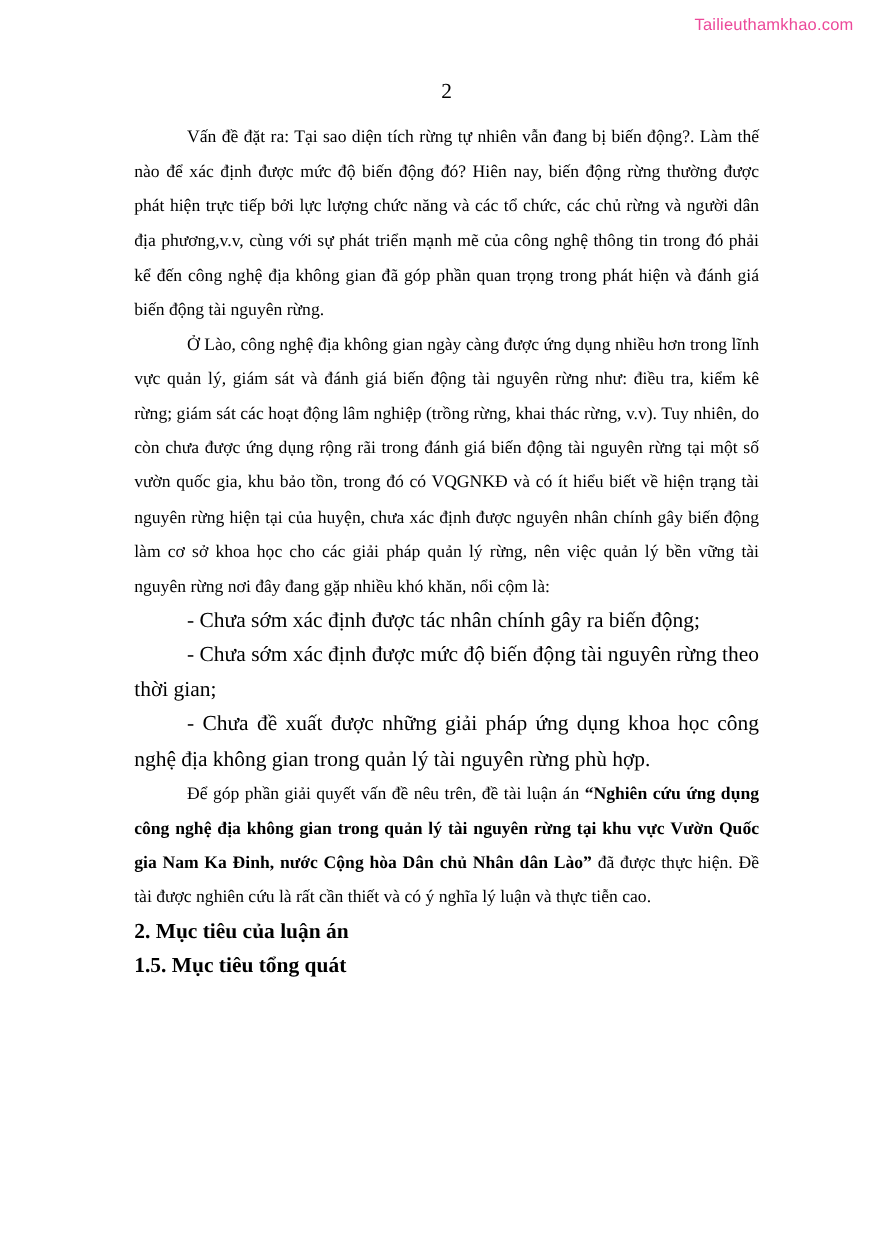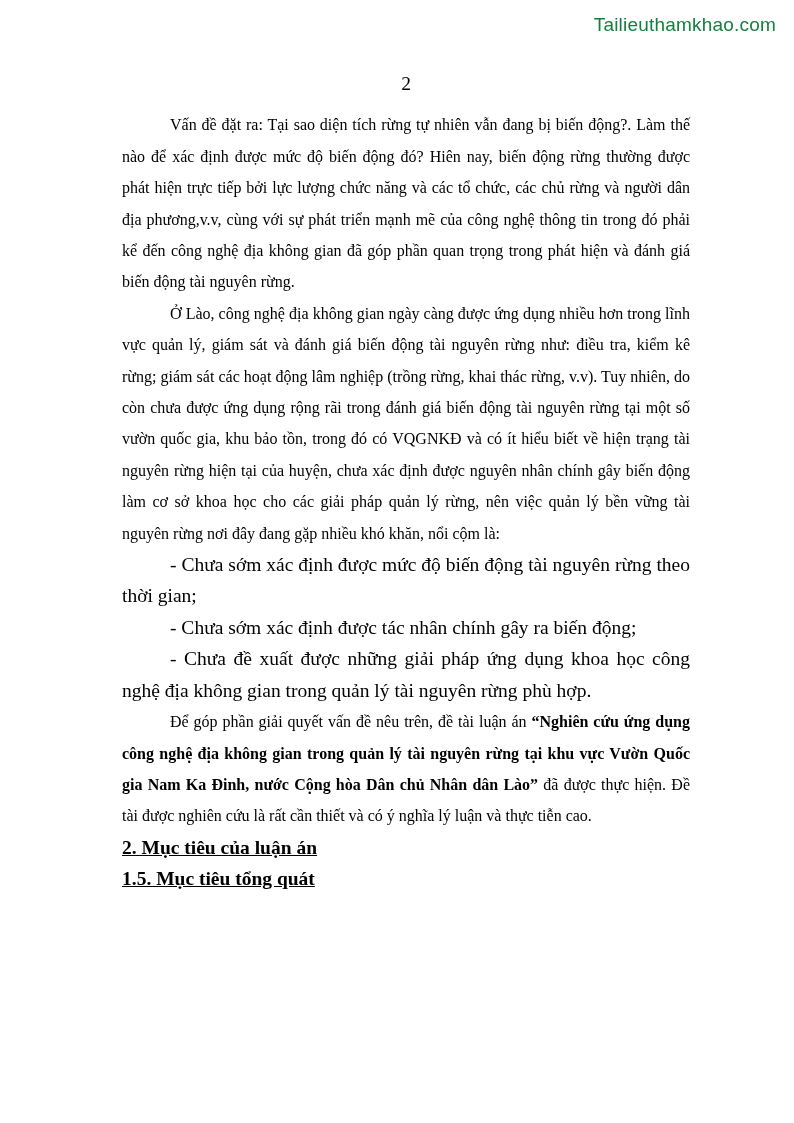--- a/index.html
+++ b/index.html
@@ -18,23 +18,23 @@
     height: 1123px;
     background: #ffffff;
     box-sizing: border-box;
     overflow: hidden;
   }
   .watermark {
     position: absolute;
     top: 14px;
     right: 18px;
     font-family: "Liberation Sans", "DejaVu Sans", sans-serif;
-    font-size: 19px;
+    font-size: 15px;
     letter-spacing: 0.2px;
-    color: #15803d;
+    color: #ec4899;
     user-select: none;
     white-space: nowrap;
   }
   .content {
     position: absolute;
     left: 122px;
     top: 72px;
     width: 568px;
   }
   .page-number {
@@ -59,44 +59,43 @@
     text-align: justify;
     text-indent: 48px;
   }
   h2.heading {
     margin: 0;
     font-size: 19.5px;
     line-height: 31.4px;
     font-weight: bold;
     text-align: left;
     text-indent: 0;
-    text-decoration: underline;
   }
   .title-cite {
     font-weight: bold;
   }
 </style>
 </head>
 <body>
 
 <div class="page">
 
   <div class="watermark">Tailieuthamkhao.com</div>
 
   <div class="content">
 
     <div class="page-number">2</div>
 
     <p class="body-par">Vấn đề đặt ra: Tại sao diện tích rừng tự nhiên vẫn đang bị biến động?. Làm thế nào để xác định được mức độ biến động đó? Hiên nay, biến động rừng thường được phát hiện trực tiếp bởi lực lượng chức năng và các tổ chức, các chủ rừng và người dân địa phương,v.v, cùng với sự phát triển mạnh mẽ của công nghệ thông tin trong đó phải kể đến công nghệ địa không gian đã góp phần quan trọng trong phát hiện và đánh giá biến động tài nguyên rừng.</p>
 
     <p class="body-par">Ở Lào, công nghệ địa không gian ngày càng được ứng dụng nhiều hơn trong lĩnh vực quản lý, giám sát và đánh giá biến động tài nguyên rừng như: điều tra, kiểm kê rừng; giám sát các hoạt động lâm nghiệp (trồng rừng, khai thác rừng, v.v). Tuy nhiên, do còn chưa được ứng dụng rộng rãi trong đánh giá biến động tài nguyên rừng tại một số vườn quốc gia, khu bảo tồn, trong đó có VQGNKĐ và có ít hiểu biết về hiện trạng tài nguyên rừng hiện tại của huyện, chưa xác định được nguyên nhân chính gây biến động làm cơ sở khoa học cho các giải pháp quản lý rừng, nên việc quản lý bền vững tài nguyên rừng nơi đây đang gặp nhiều khó khăn, nổi cộm là:</p>
 
+    <p class="dash-item">- Chưa sớm xác định được tác nhân chính gây ra biến động;</p>
+
     <p class="dash-item">- Chưa sớm xác định được mức độ biến động tài nguyên rừng theo thời gian;</p>
-
-    <p class="dash-item">- Chưa sớm xác định được tác nhân chính gây ra biến động;</p>
 
     <p class="dash-item">- Chưa đề xuất được những giải pháp ứng dụng khoa học công nghệ địa không gian trong quản lý tài nguyên rừng phù hợp.</p>
 
     <p class="body-par"><span>Để góp phần giải quyết vấn đề nêu trên, đề tài luận án </span><span class="title-cite">“Nghiên cứu ứng dụng công nghệ địa không gian trong quản lý tài nguyên rừng tại khu vực Vườn Quốc gia Nam Ka Đinh, nước Cộng hòa Dân chủ Nhân dân Lào”</span><span> đã được thực hiện. Đề tài được nghiên cứu là rất cần thiết và có ý nghĩa lý luận và thực tiễn cao.</span></p>
 
     <h2 class="heading">2. Mục tiêu của luận án</h2>
 
     <h2 class="heading">1.5. Mục tiêu tổng quát</h2>
 
 

